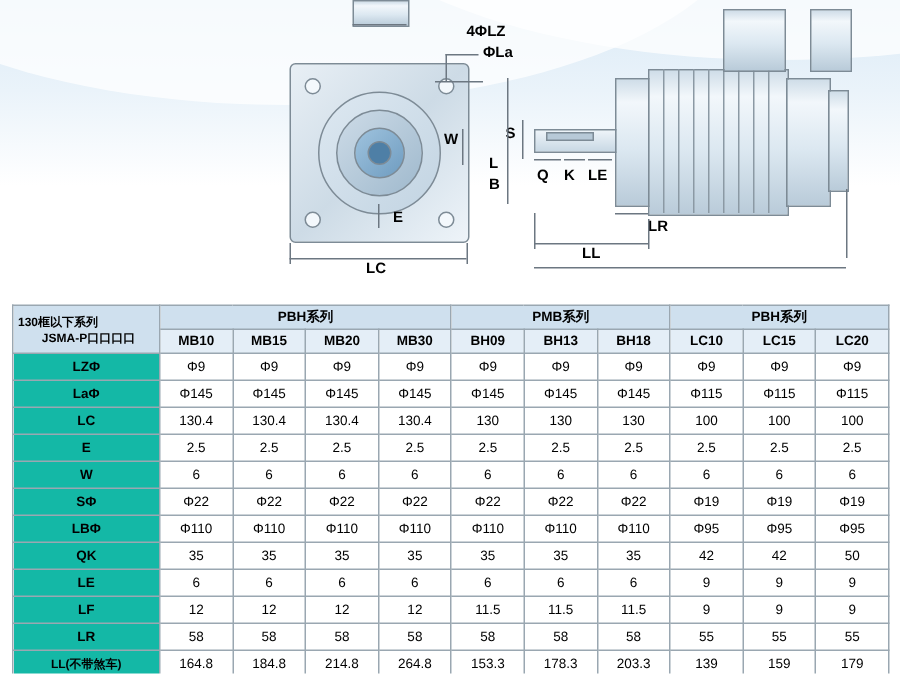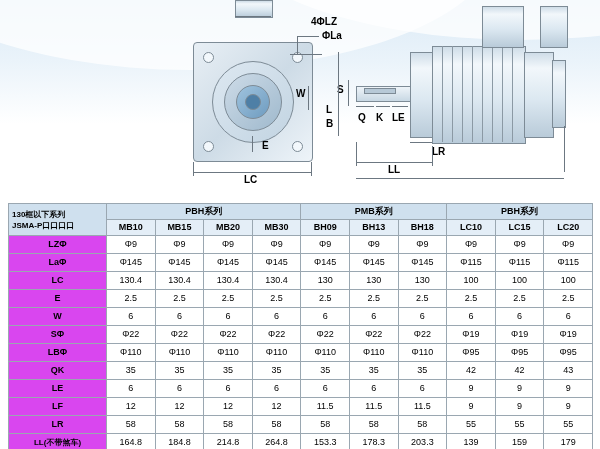--- a/index.html
+++ b/index.html
@@ -80,34 +80,34 @@
     height: 15px;
     line-height:15px;
   }
   th.sub {
     background: #e4eef7;
     font-weight: bold;
     height: 15px;
     line-height:15px;
   }
   td.rowhead, th.rowhead {
-    background: #d946ef;
+    background: #14b8a6;
     font-weight: bold;
     text-align: center;
   }
   th.corner {
     background: #cfe0ee;
     font-weight: bold;
     font-size: 8px;
     text-align: left;
     padding-left: 3px;
     line-height: 11px;
   }
   .corner-l1 { display:block; }
-  .corner-l2 { display:block; }
+  .corner-l2 { display:block;text-align:center; }
   .narrow { font-size: 8px; }
 </style>
 </head>
 <body>
 
 <div id="page">
 
   <div id="drawing">
 
     <div class="swoosh" style="left:-120px;top:-190px;width:620px;height:260px;"></div>
@@ -320,21 +320,21 @@
           <td class="rowhead">QK</td>
           <td>35</td>
           <td>35</td>
           <td>35</td>
           <td>35</td>
           <td>35</td>
           <td>35</td>
           <td>35</td>
           <td>42</td>
           <td>42</td>
-          <td>43</td>
+          <td>50</td>
         </tr>
         <tr>
           <td class="rowhead">LE</td>
           <td>6</td>
           <td>6</td>
           <td>6</td>
           <td>6</td>
           <td>6</td>
           <td>6</td>
           <td>6</td>

